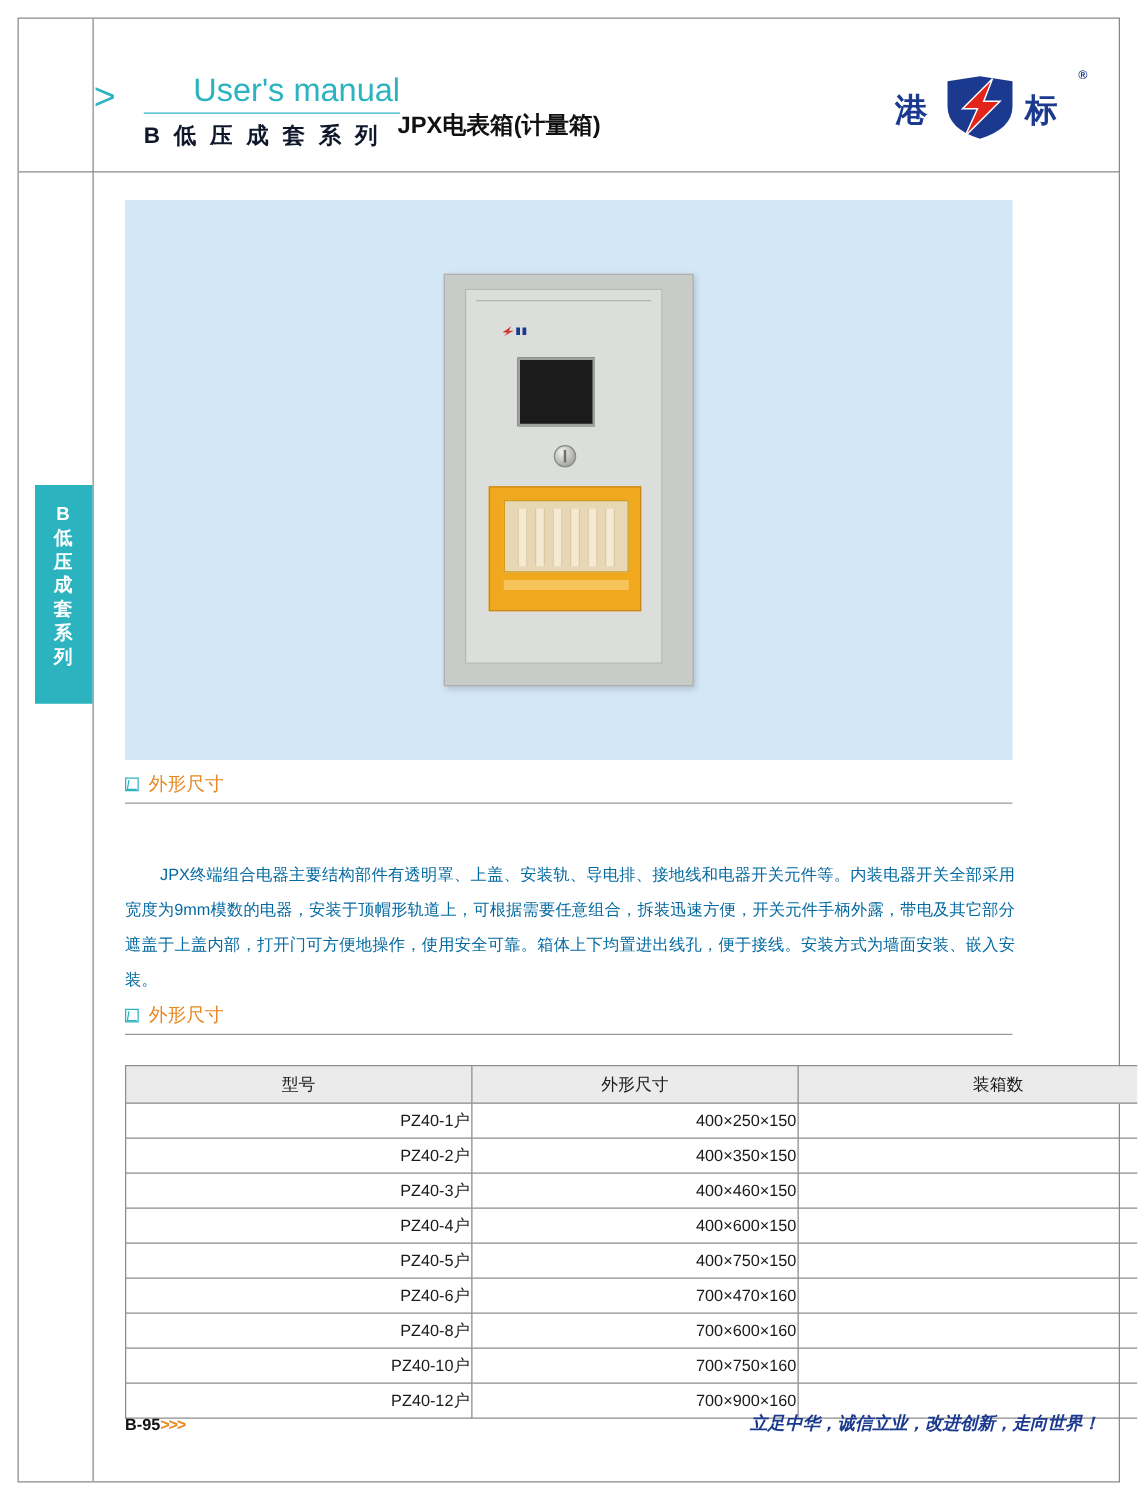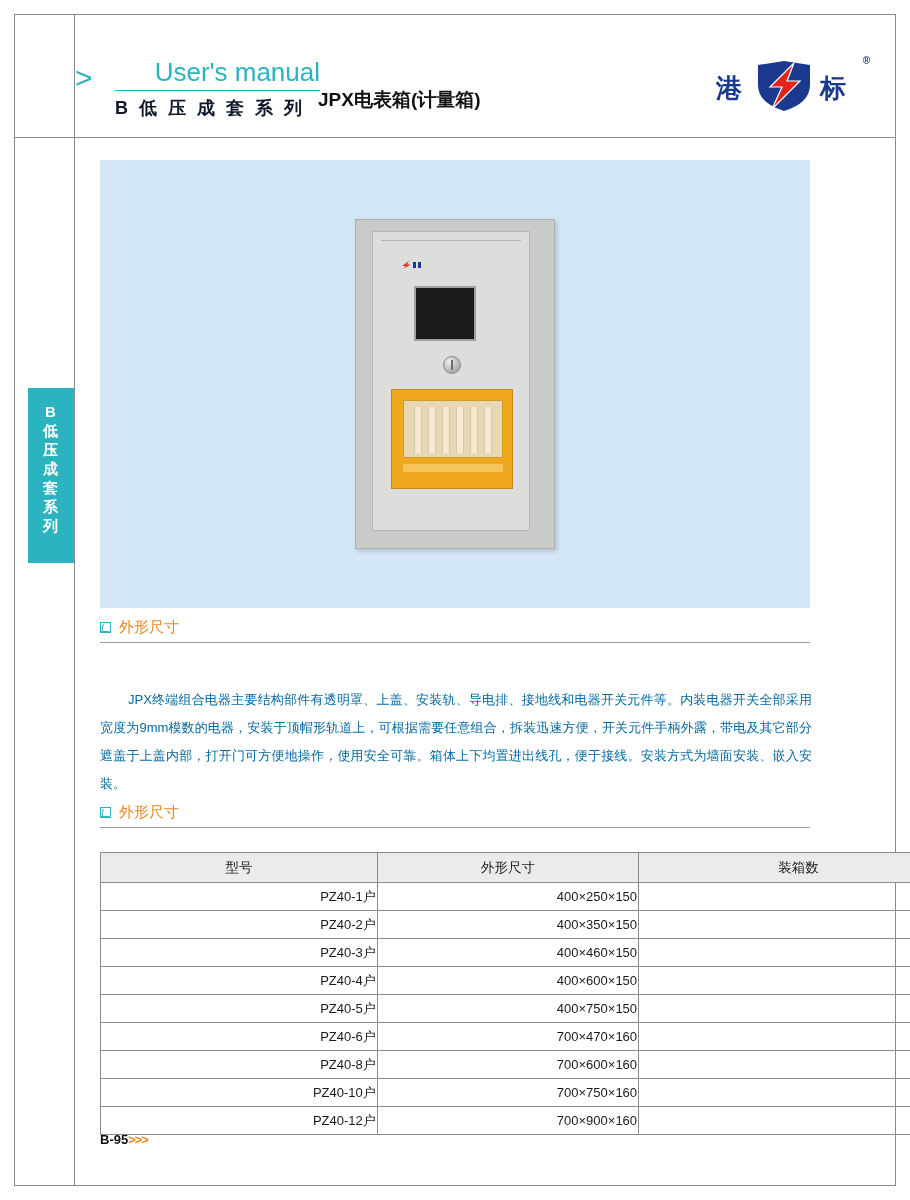--- a/index.html
+++ b/index.html
@@ -516,14 +516,15 @@
         <td>PZ40-12户</td>
         <td>700×900×160</td>
         <td>2</td>
       </tr>
     </tbody>
   </table>
 
   <div class="page-num">
     <span>B-95</span><span class="arrows">&gt;&gt;&gt;</span>
   </div>
+  <div class="slogan">立足中华，诚信立业，改进创新，走向世界！</div>
 
 </div>
 
 </body></html>

